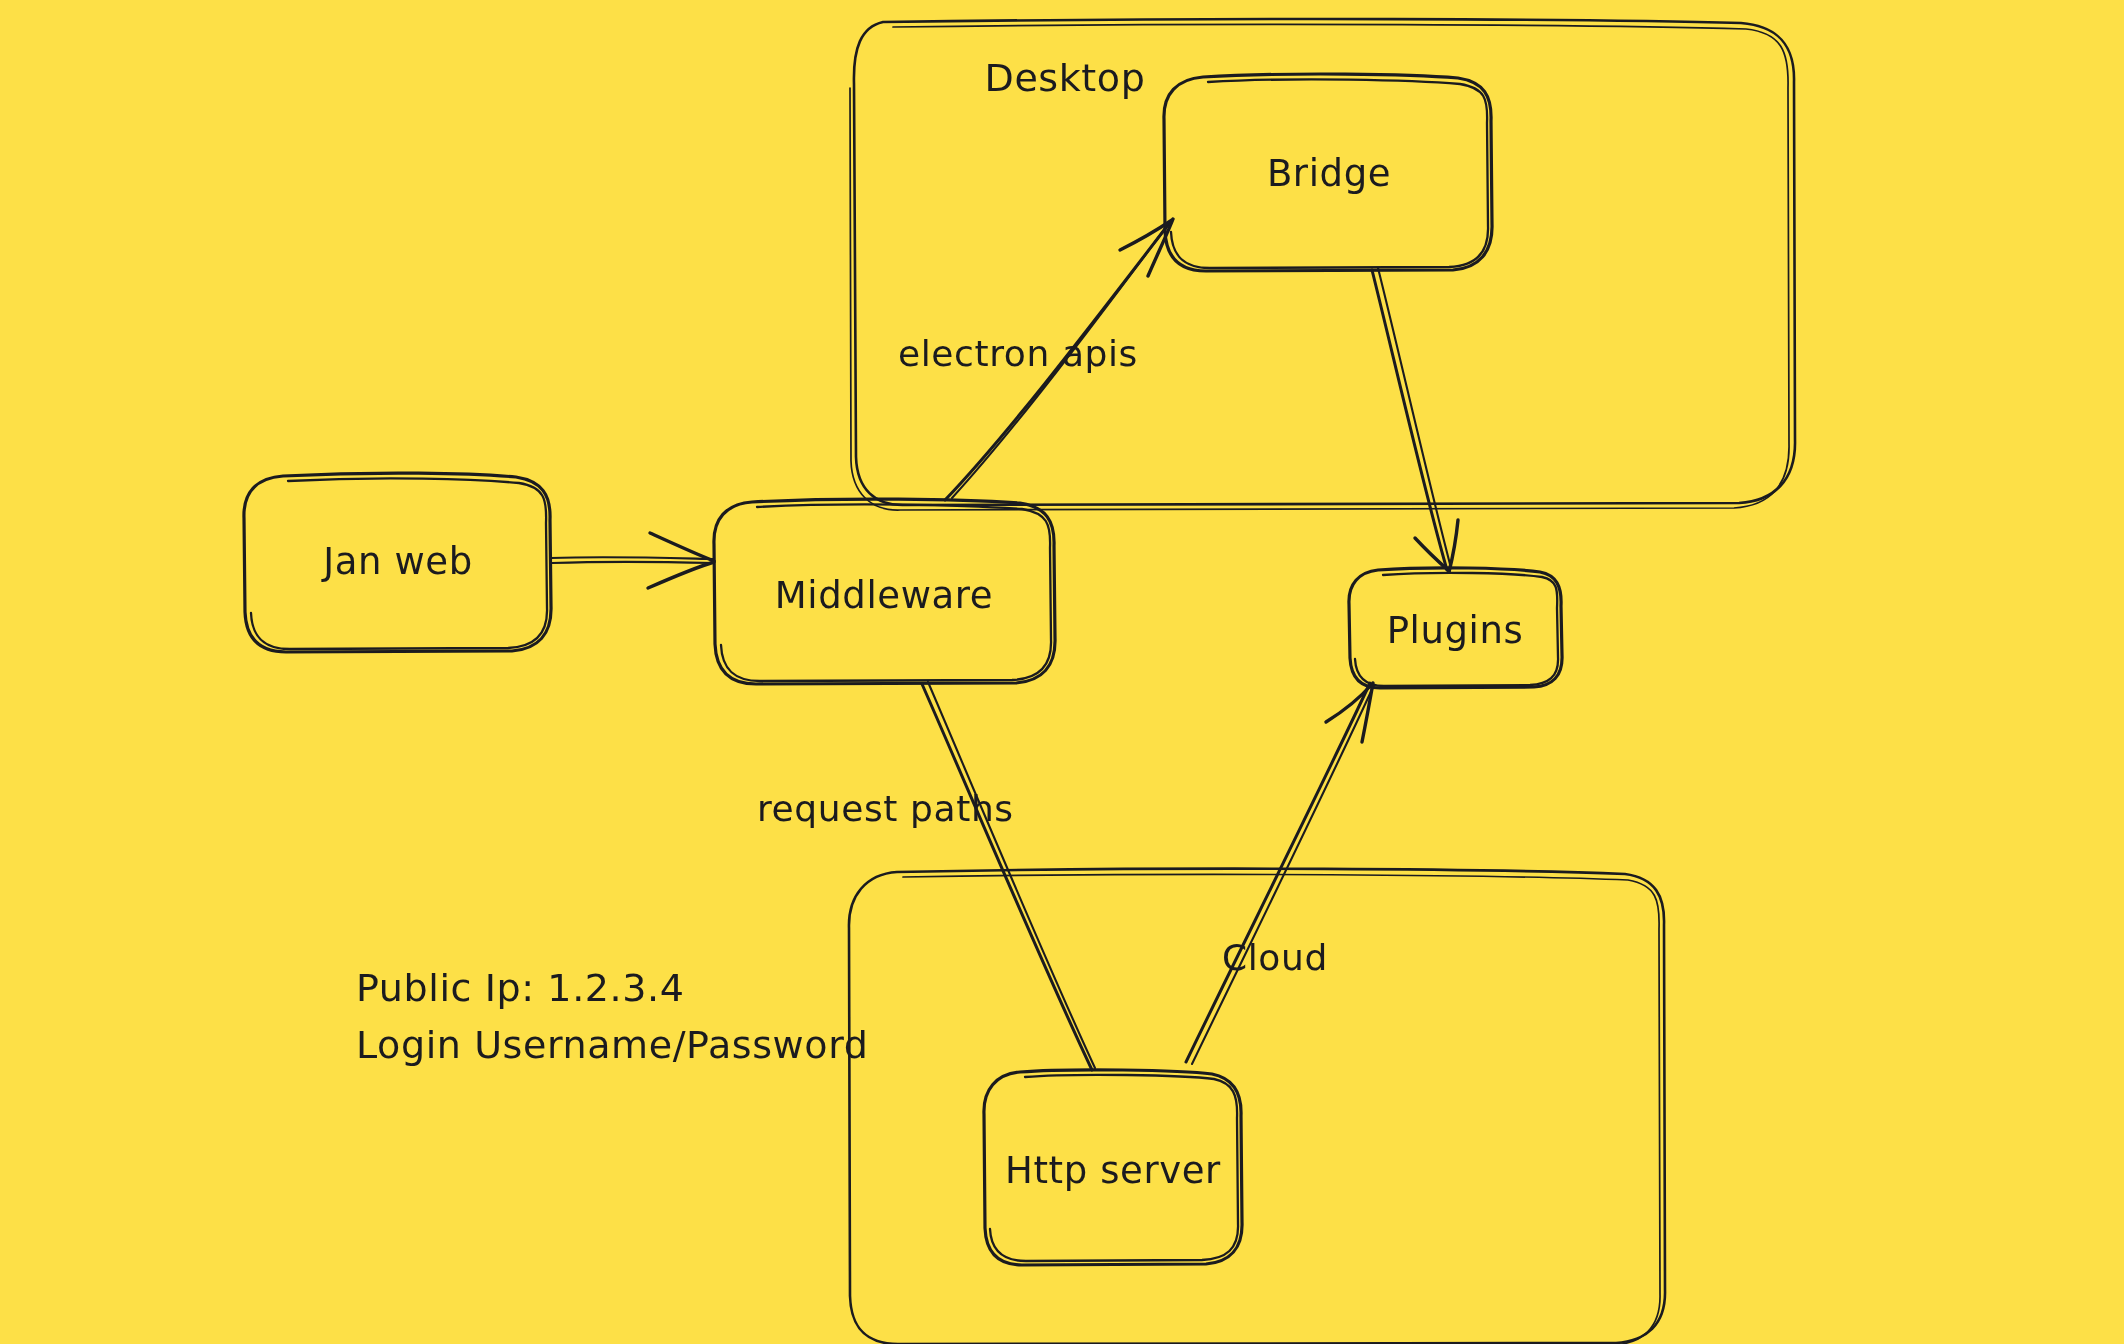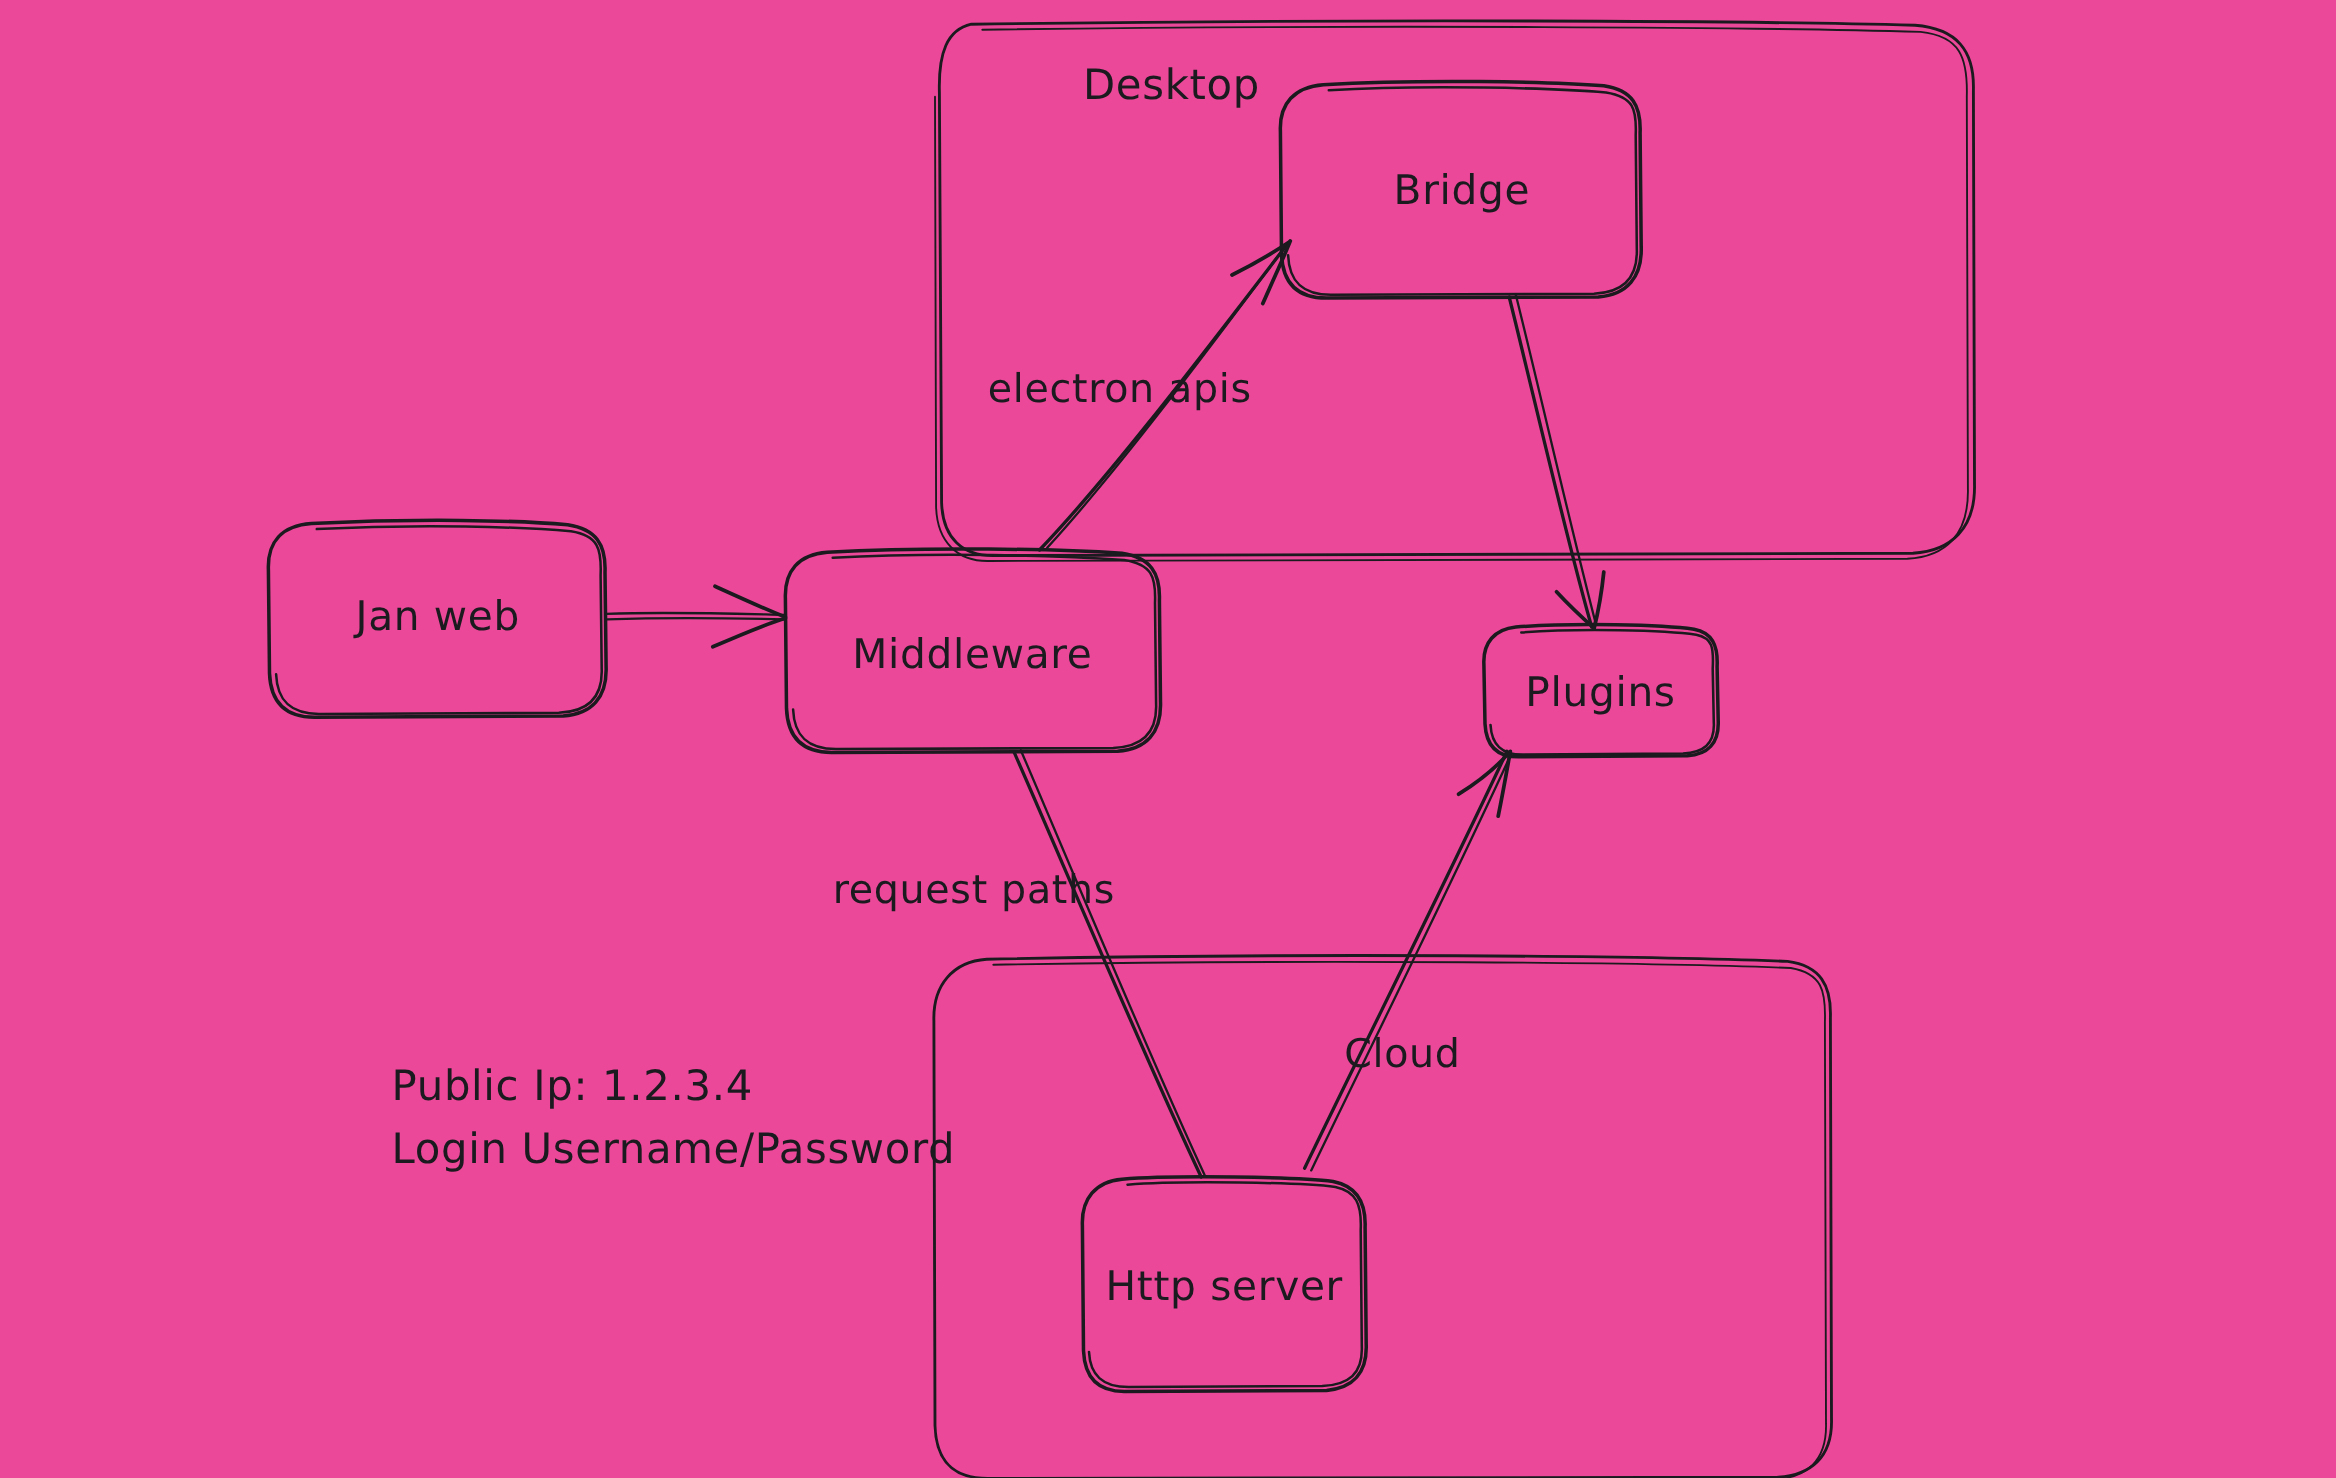--- a/index.html
+++ b/index.html
@@ -10,21 +10,21 @@
   body {
     width: 2124px;
     height: 1344px;
     overflow: hidden;
     font-family: "DejaVu Sans", sans-serif;
   }
   #canvas {
     position: relative;
     width: 2124px;
     height: 1344px;
-    background: #ec4899;
+    background: #fde047;
   }
   svg#diagram {
     position: absolute;
     top: 0;
     left: 0;
     width: 2124px;
     height: 1344px;
     display: block;
   }
   .sk-stroke {

